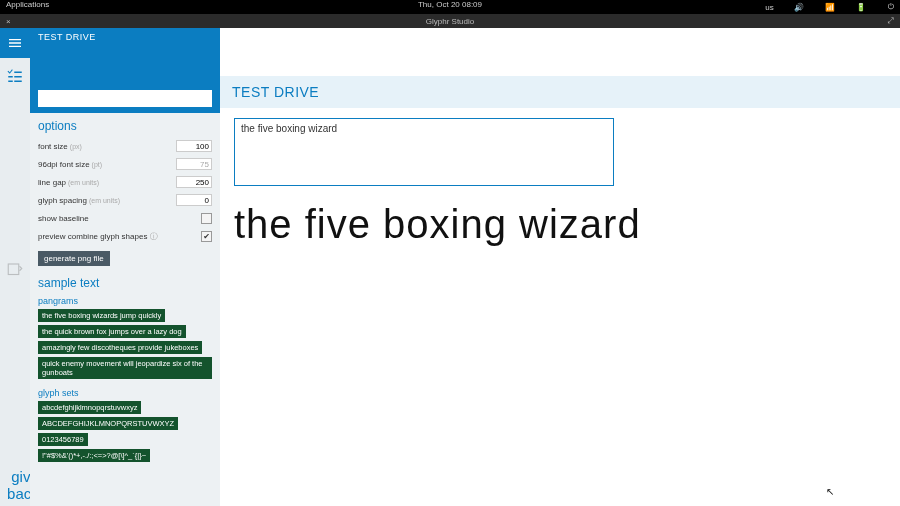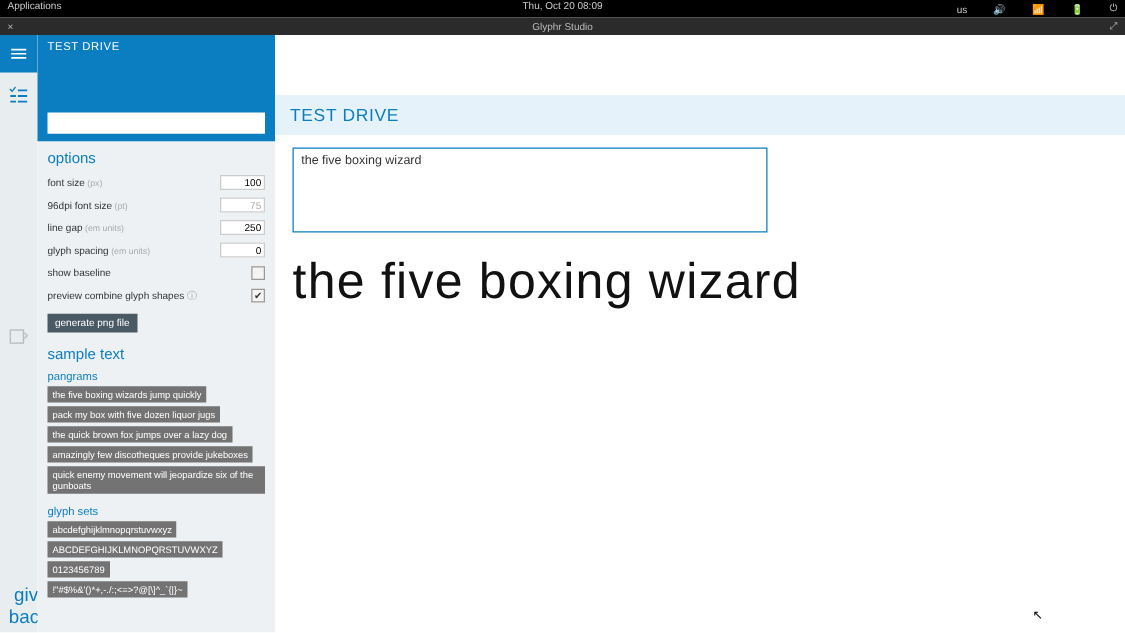--- a/index.html
+++ b/index.html
@@ -34,21 +34,21 @@
 .section-title { color: #0b7dc1; font-size: 12px; margin-bottom: 6px; }
 .opt-row { display: flex; align-items: center; justify-content: space-between; margin-bottom: 4px; height: 14px; }
 .opt-label { font-size: 8px; color: #333; }
 .opt-label .unit { color: #aaa; font-size: 7px; margin-left: 2px; }
 .opt-input { width: 36px; height: 12px; background: #fff; border: 1px solid #ccc; font-size: 8px; text-align: right; padding: 0 2px; }
 .opt-input.gray { color: #aaa; }
 .opt-check { width: 11px; height: 11px; border: 1px solid #999; background: #f4f4f4; display: inline-flex; align-items: center; justify-content: center; font-size: 8px; color: #333; }
 .btn-dark { background: #4a5a65; color: #fff; font-size: 8px; padding: 3px 6px; border: none; cursor: pointer; margin-top: 4px; display: inline-block; }
 
 .cat { color: #0b7dc1; font-size: 9px; margin: 6px 0 3px; }
-.pill { background: #737373; color: #fff; font-size: 7.5px; padding: 2px 4px; margin-bottom: 3px; display: inline-block; cursor: pointer; line-height: 1.2; max-width: 100%; }
+.pill { background: #14532d; color: #fff; font-size: 7.5px; padding: 2px 4px; margin-bottom: 3px; display: inline-block; cursor: pointer; line-height: 1.2; max-width: 100%; }
 
 .main { flex: 1; display: flex; flex-direction: column; background: #fff; margin-top: 48px; }
 .main-header { background: #e6f2f9; color: #0b7dc1; font-size: 14px; padding: 8px 12px; letter-spacing: 0.5px; font-weight: 400; }
 .main-body { padding: 10px 14px; position: relative; flex: 1; }
 .text-input { width: 380px; height: 68px; border: 1px solid #0b7dc1; padding: 4px 6px; font-size: 10px; color: #333; resize: none; font-family: inherit; }
 .preview { margin-top: 12px; font-size: 40px; font-weight: 300; letter-spacing: 1px; font-family: 'Segoe UI Light', 'Helvetica Neue', Arial, sans-serif; color: #111; }
 
 .watermark { position: absolute; right: 20px; bottom: 26px; text-align: right; pointer-events: none; }
 .watermark .url { font-size: 22px; font-weight: bold; }
 .watermark .url .w1{color:#e53;} .watermark .url .w2{color:#4a4;} .watermark .url .w3{color:#c33;} .watermark .url .w4{color:#38c;} .watermark .url .w5{color:#3a3;}
@@ -137,21 +137,20 @@
         <span class="opt-label"><span>preview combine glyph shapes</span> <span style="color:#aaa">ⓘ</span></span>
         <span class="opt-check">✔</span>
       </div>
       <button class="btn-dark">generate png file</button>
     </div>
 
     <div class="section">
       <div class="section-title">sample text</div>
       <div class="cat">pangrams</div>
       <div><span class="pill">the five boxing wizards jump quickly</span></div>
-      <div><span class="pill">pack my box with five dozen liquor jugs</span></div>
       <div><span class="pill">the quick brown fox jumps over a lazy dog</span></div>
       <div><span class="pill">amazingly few discotheques provide jukeboxes</span></div>
       <div><span class="pill">quick enemy movement will jeopardize six of the gunboats</span></div>
 
       <div class="cat">glyph sets</div>
       <div><span class="pill">abcdefghijklmnopqrstuvwxyz</span></div>
       <div><span class="pill">ABCDEFGHIJKLMNOPQRSTUVWXYZ</span></div>
       <div><span class="pill">0123456789</span></div>
       <div><span class="pill">!"#$%&amp;'()*+,-./:;&lt;=&gt;?@[\]^_`{|}~</span></div>
     </div>

